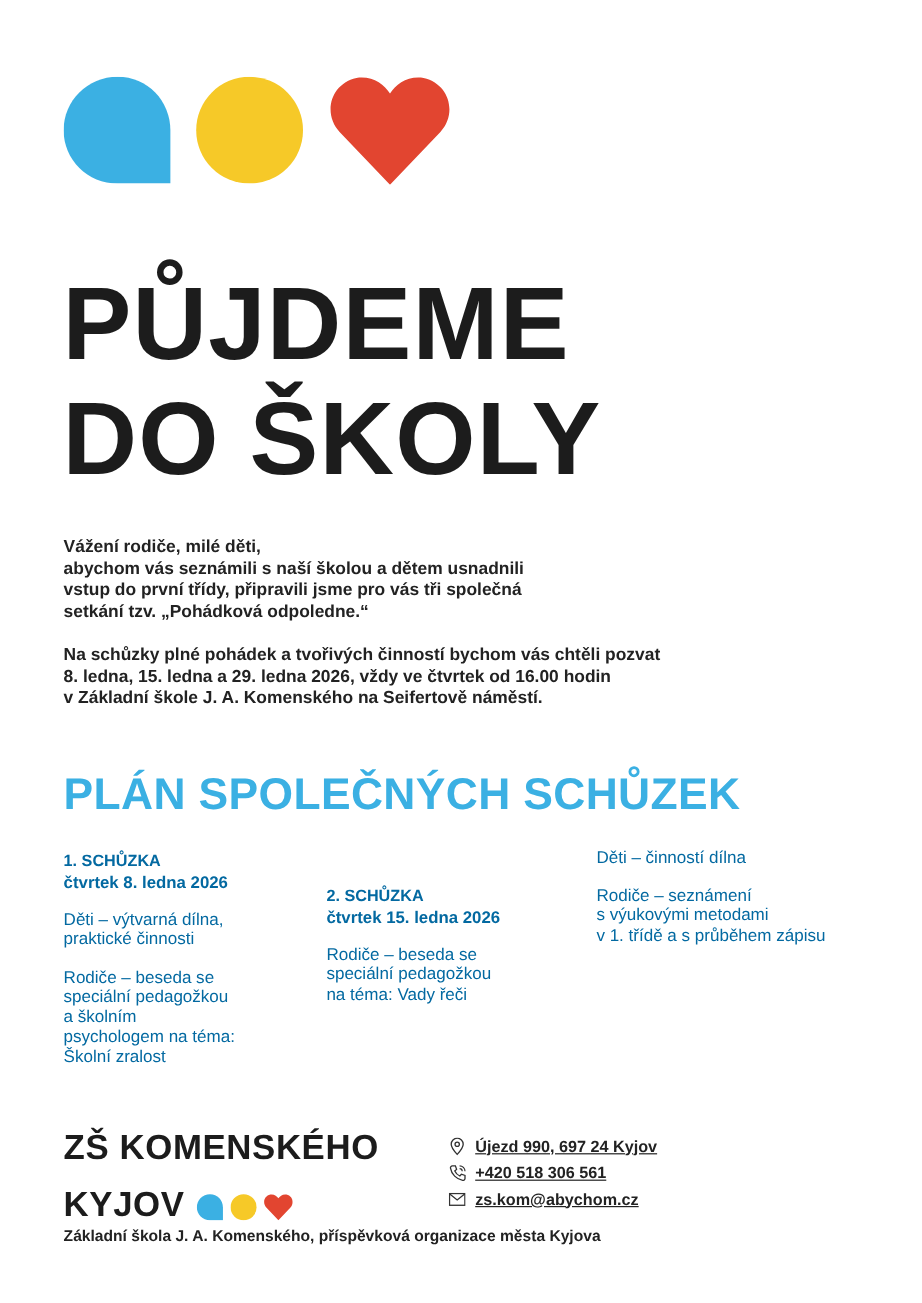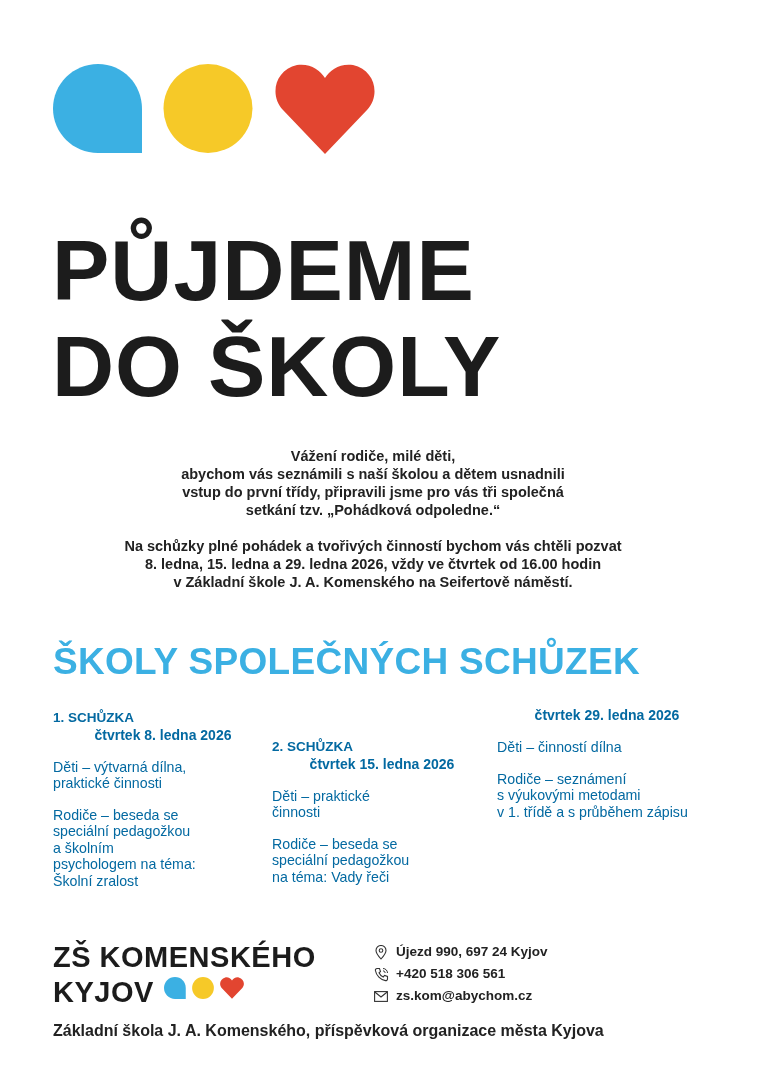--- a/index.html
+++ b/index.html
@@ -5,42 +5,42 @@
     * { margin: 0; padding: 0; box-sizing: border-box; }
     html, body { width: 768px; height: 1086px; background: #ffffff; overflow: hidden; }
     body { font-family: "Liberation Sans", "DejaVu Sans", sans-serif; color: #1c1c1c; position: relative; }
 
     .logo-shapes { position: absolute; left: 53px; top: 64px; height: 90px; }
     .logo-shapes svg { position: absolute; top: 0; }
 
     .title { position: absolute; left: 52px; top: 222px; font-weight: 700; font-size: 86px; line-height: 96px; letter-spacing: 1px; color: #1c1c1c; }
 
     .intro { position: absolute; left: 53px; top: 447px; font-weight: 700; font-size: 14.5px; line-height: 18px; color: #222; width: 640px; }
-    .intro p { margin-bottom: 18px; white-space: pre-line; text-align: center; }
+    .intro p { margin-bottom: 18px; white-space: pre-line; }
 
     .plan-title { position: absolute; left: 53px; top: 640px; font-weight: 700; font-size: 37px; line-height: 44px; color: #3bb0e3; letter-spacing: 0.3px; }
 
     .meeting { position: absolute; top: 710px; width: 220px; font-size: 14.2px; line-height: 16.5px; color: #0369a1; }
     .meeting .head { font-weight: 700; font-size: 13.5px; line-height: 16.5px; }
-    .meeting .date { font-weight: 700; font-size: 14px; line-height: 17px; margin-bottom: 15px; text-align: center; }
+    .meeting .date { font-weight: 700; font-size: 14px; line-height: 17px; margin-bottom: 15px; }
     .meeting .line { margin-bottom: 15px; white-space: pre-line; }
     .meeting b { font-weight: 400; }
     .m1 { left: 53px; }
     .m2 { left: 272px; top: 707px; margin-top: 32px; }
     .m3 { left: 497px; top: 707px; }
 
     .school-name { position: absolute; left: 53px; top: 940px; font-weight: 700; font-size: 29px; line-height: 35px; color: #1c1c1c; letter-spacing: 0.5px; }
-    .school-name .row2 { display: flex; align-items: flex-start; gap: 6px; }
+    .school-name .row2 { display: flex; align-items: center; gap: 6px; margin-top: 12px; }
     .mini-shapes { display: inline-flex; align-items: center; gap: 6px; margin-left: 4px; margin-top: 2px; }
 
     .contacts { position: absolute; left: 373px; top: 944px; font-weight: 700; font-size: 13.5px; color: #222; }
-    .contact { display: flex; align-items: flex-start; height: 22px; margin-bottom: 0px; }
+    .contact { display: flex; align-items: center; height: 22px; margin-bottom: 0px; text-decoration: underline; }
     .contact .ic { width: 16px; height: 16px; margin-right: 7px; display: inline-flex; align-items: center; justify-content: center; }
 
-    .footer { position: absolute; left: 53px; top: 1022px; font-weight: 700; font-size: 16px; color: #222; }
+    .footer { position: absolute; left: 53px; top: 1022px; font-weight: 700; font-size: 13px; color: #222; }
   </style>
 </head>
 <body>
 
 <div class="logo-shapes">
   <svg style="left:0;" width="90" height="89" viewBox="0 0 90 89">
     <path d="M45 0 C70 0 89 20 89 45 L89 89 L45 89 C20 89 0 69 0 44.5 C0 20 20 0 45 0 Z" fill="#3bb0e3"></path>
   </svg>
   <svg style="left:110px;" width="90" height="89" viewBox="0 0 90 89">
     <circle cx="45" cy="44.5" r="44.5" fill="#f6c928"></circle>
@@ -58,46 +58,43 @@
 <div class="intro">
   <p>Vážení rodiče, milé děti,
 abychom vás seznámili s naší školou a dětem usnadnili
 vstup do první třídy, připravili jsme pro vás tři společná
 setkání tzv. „Pohádková odpoledne.“</p>
   <p>Na schůzky plné pohádek a tvořivých činností bychom vás chtěli pozvat
 8. ledna, 15. ledna a 29. ledna 2026, vždy ve čtvrtek od 16.00 hodin
 v Základní škole J. A. Komenského na Seifertově náměstí.</p>
 </div>
 
-<h2 class="plan-title">ŠKOLY SPOLEČNÝCH SCHŮZEK</h2>
+<h2 class="plan-title">PLÁN SPOLEČNÝCH SCHŮZEK</h2>
 
 <div class="meeting m1">
   <div class="head">1. SCHŮZKA</div>
   <div class="date">čtvrtek 8. ledna 2026</div>
   <div class="line"><b>Děti</b><span> – výtvarná dílna,
 praktické činnosti</span></div>
   <div class="line"><b>Rodiče</b><span> – beseda se
 speciální pedagožkou
 a školním
 psychologem na téma:
 Školní zralost</span></div>
 </div>
 
 <div class="meeting m2">
   <div class="head">2. SCHŮZKA</div>
   <div class="date">čtvrtek 15. ledna 2026</div>
-  <div class="line"><b>Děti</b><span> – praktické
-činnosti</span></div>
   <div class="line"><b>Rodiče</b><span> – beseda se
 speciální pedagožkou
 na téma: Vady řeči</span></div>
 </div>
 
 <div class="meeting m3">
-  <div class="date">čtvrtek 29. ledna 2026</div>
   <div class="line"><b>Děti</b><span> – činností dílna</span></div>
   <div class="line"><b>Rodiče</b><span> – seznámení
 s výukovými metodami
 v 1. třídě a s průběhem zápisu</span></div>
 </div>
 
 <div class="school-name">
   <div>ZŠ KOMENSKÉHO</div>
   <div class="row2">
     <span>KYJOV</span>

